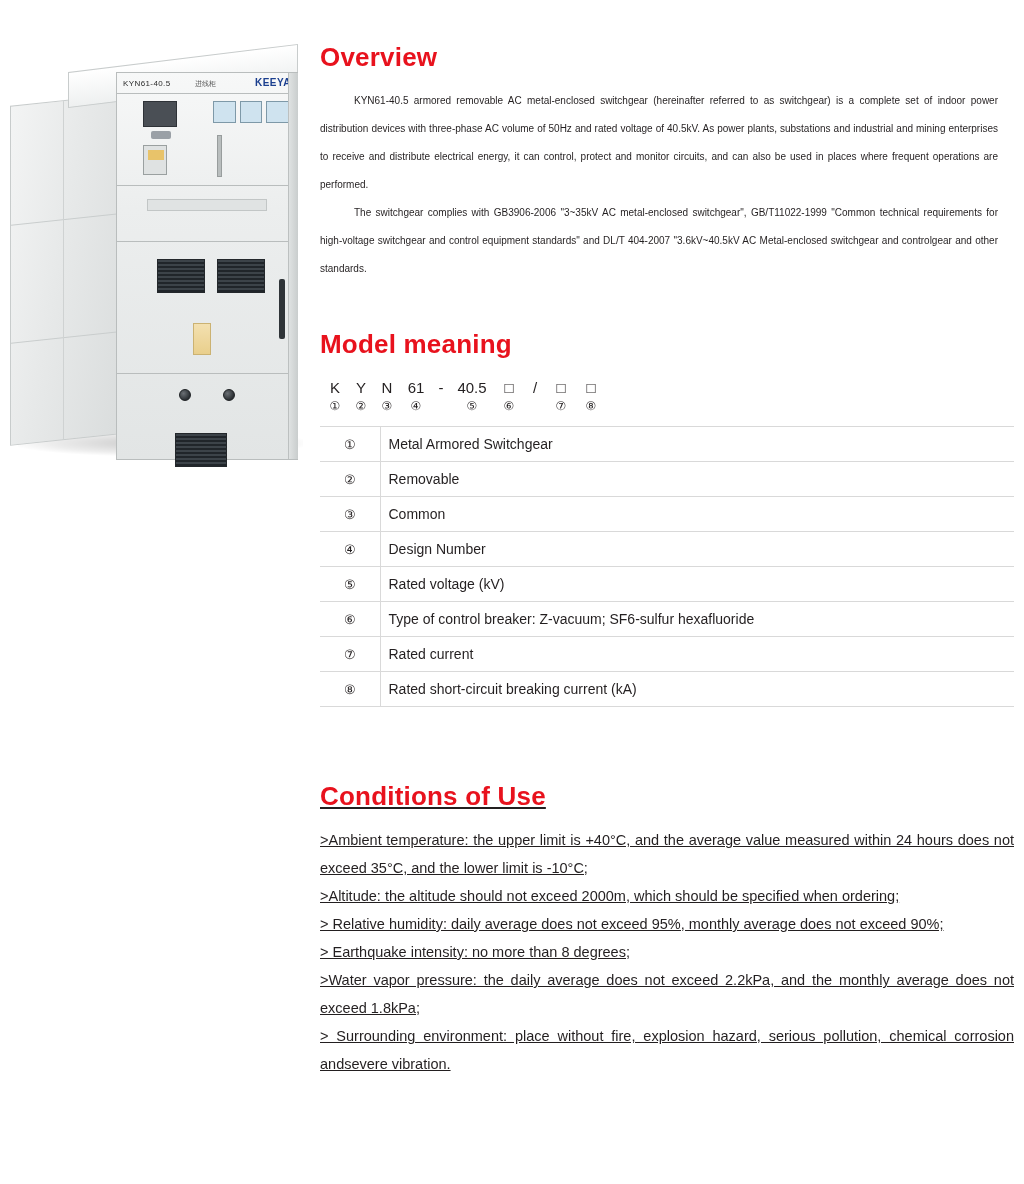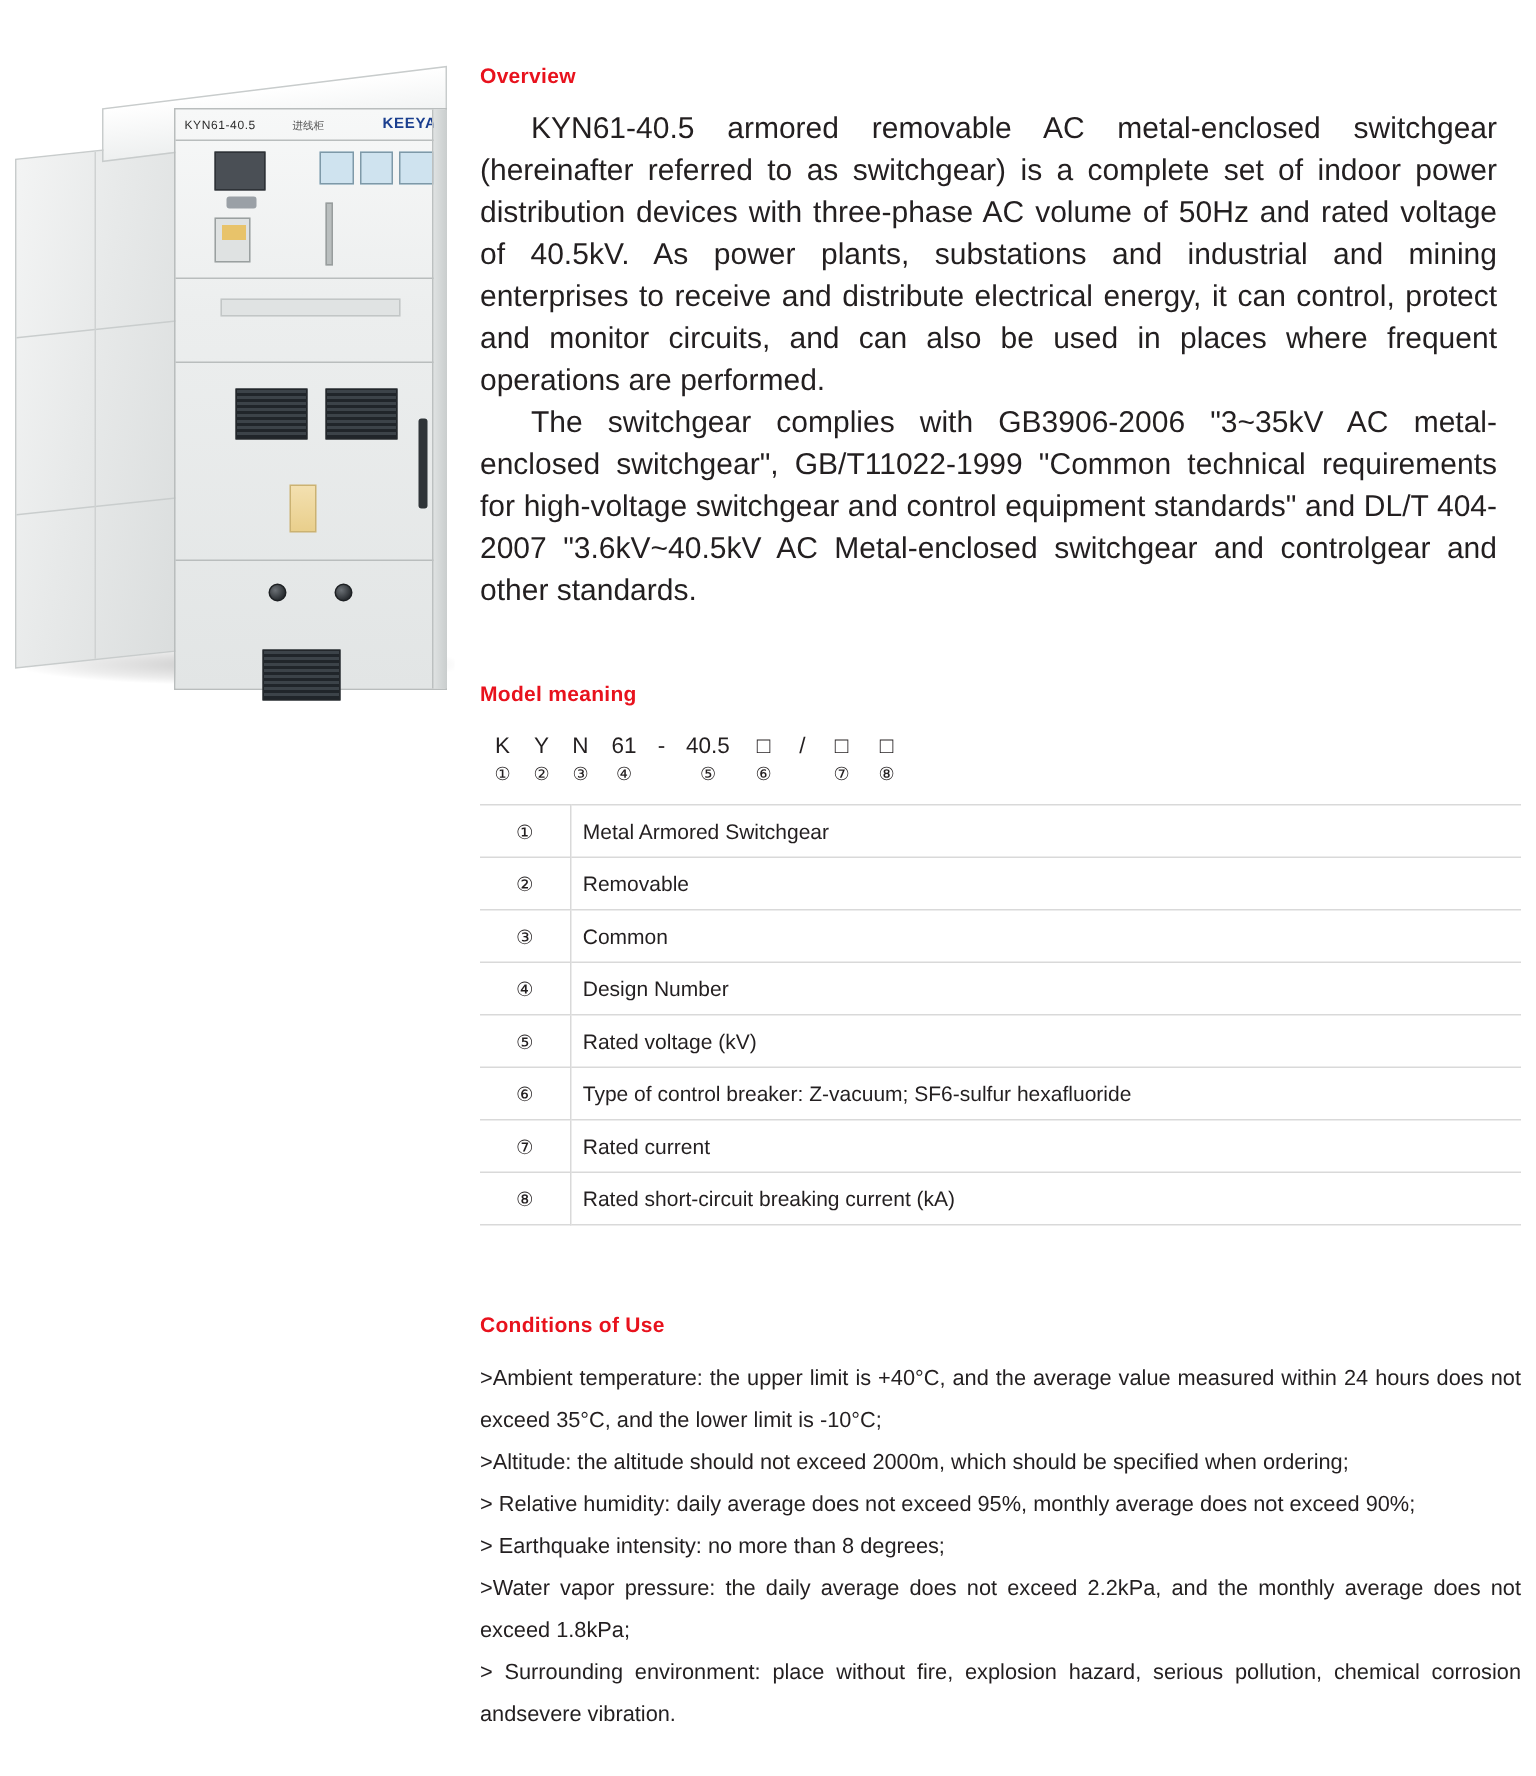--- a/index.html
+++ b/index.html
@@ -235,37 +235,37 @@
 
   
   .content {
     position: absolute;
     left: 320px;
     top: 42px;
     width: 694px;
   }
   h2.section {
     color: #e8121d;
-    font-size: 14px;
+    font-size: 26px;
     font-weight: bold;
     margin: 0 0 14px 0;
     letter-spacing: 0.2px;
   }
   p.body {
     margin: 0 16px 0 0;
-    font-size: 20px;
+    font-size: 10px;
     line-height: 28px;
     text-align: justify;
     color: #231f20;
   }
   p.body.indent { text-indent: 34px; }
 
   .block-overview { }
   .block-model { margin-top: 46px; }
-  .block-conditions { margin-top: 58px; }
+  .block-conditions { margin-top: 74px; text-decoration: underline; }
 
   
   .model-code {
     margin: 4px 0 10px 0;
     padding-left: 2px;
   }
   .code-line {
     display: flex;
     align-items: flex-end;
     gap: 0;

